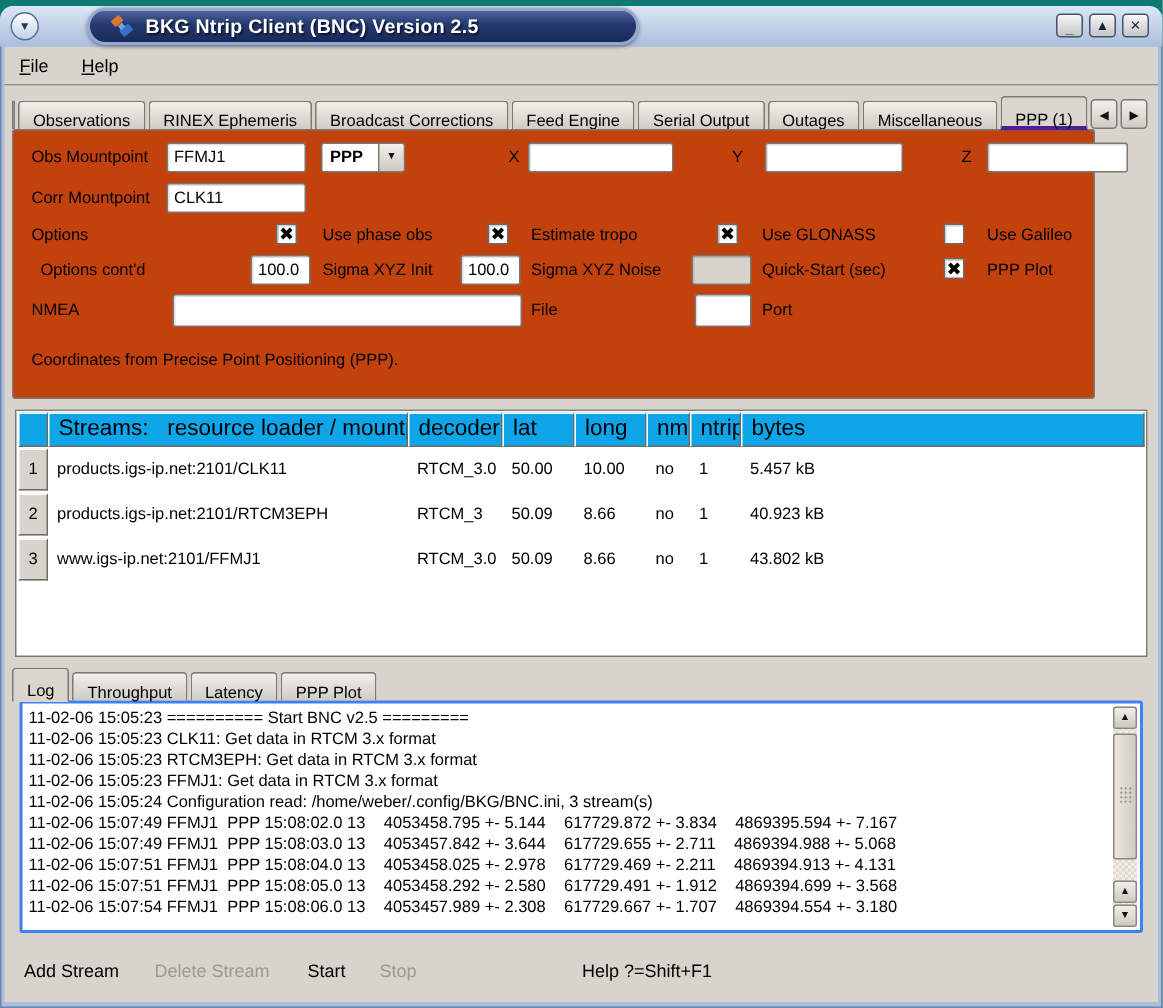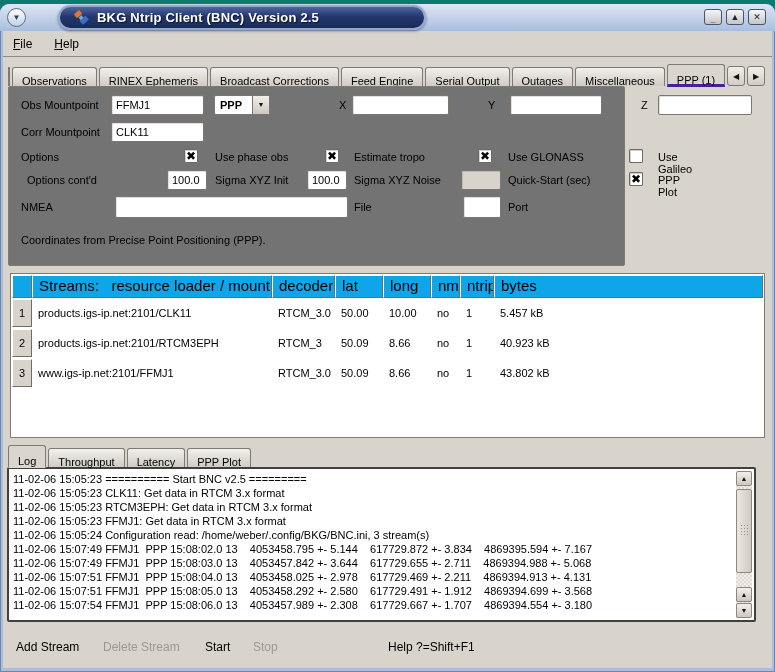--- a/index.html
+++ b/index.html
@@ -42,21 +42,21 @@
          border-radius:3px 3px 0 0; padding:4px 9px; height:19px; line-height:18px; font-size:11px;
          margin-right:2px; white-space:nowrap; color:#000; }
   .tab.stub { width:9px; padding:0; border-radius:3px 3px 0 0; }
   .tab.active { height:23px; line-height:22px; background:#dad6ce; position:relative; z-index:3; margin-bottom:-1px;
                 border-bottom:3px solid #4c1d95; }
   .tabarrows { margin-left:auto; margin-right:13px; display:flex; gap:2px; }
   .tabarrow { width:18px; height:20px; background:linear-gradient(#f1efeb,#d0ccc4); border:1px solid #7d7a73;
               border-radius:3px; font-size:8px; text-align:center; line-height:19px; color:#111; }
 
   
-  .panel { position:absolute; left:5px; top:29px; width:617px; height:180px; background:#737373;
+  .panel { position:absolute; left:5px; top:29px; width:722px; height:180px; background:#c2410c;
            border:1px solid #7d7a73; border-radius:2px; z-index:2; }
   .panel .abs { position:absolute; }
   .tf { height:20px; background:#fff; border:1px solid #7b7770; border-radius:2px; font-size:11px;
         padding:0 4px; font-family:"Liberation Sans","DejaVu Sans",sans-serif;
         box-shadow:inset 1px 1px 0 rgba(0,0,0,.12); }
   .tf.dis { background:#d8d4cc; }
   .combo { display:flex; width:56px; height:20px; border:1px solid #7b7770; border-radius:2px; background:#fff; overflow:hidden; }
   .combo .cval { flex:1; font-size:11px; font-weight:bold; padding:3px 0 0 5px; }
   .combo .cbtn { width:17px; border-left:1px solid #7b7770; background:linear-gradient(#f2efe9,#cdc9c1);
                  font-size:7px; text-align:center; line-height:18px; color:#111; }
@@ -75,22 +75,22 @@
   .c-lon{width:48px;} .c-nm{width:29px;} .c-nt{width:34px;} .c-by{flex:1;}
   .trow { display:flex; height:30px; align-items:center; }
   .td { font-size:11px; padding-left:6px; white-space:nowrap; overflow:hidden; }
   .rownum { width:20px; height:28px; margin:1px 0; background:#d8d4cc; border-top:1px solid #fff; border-left:1px solid #fff;
             border-right:1px solid #6f6c66; border-bottom:1px solid #6f6c66; font-size:11px; text-align:center;
             line-height:26px; padding-left:0; flex:0 0 auto; }
 
   
   .btabrow { position:absolute; left:5px; top:389px; height:21px; display:flex; align-items:flex-end; z-index:2; }
   .btabrow .tab.active { border-bottom:1px solid #dad6ce; }
-  .logbox { position:absolute; left:4px; top:410px; width:749px; height:155px; background:#fff;
-            border:2px solid #404040; border-radius:2px; }
+  .logbox { position:absolute; left:10px; top:410px; width:749px; height:155px; background:#fff;
+            border:2px solid #3b82f6; border-radius:2px; }
   .logtext { position:absolute; left:4px; top:3px; right:22px; bottom:3px; overflow:hidden; }
   .logline { font-size:11px; line-height:14px; white-space:pre; color:#000; }
   .sbar { position:absolute; top:2px; right:2px; bottom:2px; width:16px;
           background-color:#f2efe8;
           background-image:linear-gradient(45deg,#ddd9d1 25%,transparent 25%,transparent 75%,#ddd9d1 75%),
                            linear-gradient(45deg,#ddd9d1 25%,transparent 25%,transparent 75%,#ddd9d1 75%);
           background-size:4px 4px; background-position:0 0,2px 2px; }
   .sbtn { position:absolute; left:0; width:16px; height:15px; background:linear-gradient(#f2efe9,#cdc9c1);
           border:1px solid #8a8680; border-radius:2px; font-size:7px; text-align:center; line-height:13px; color:#111; }
   .sthumb { position:absolute; left:0; top:18px; width:16px; height:84px; background:linear-gradient(90deg,#ece8e0,#cfcbc3);

